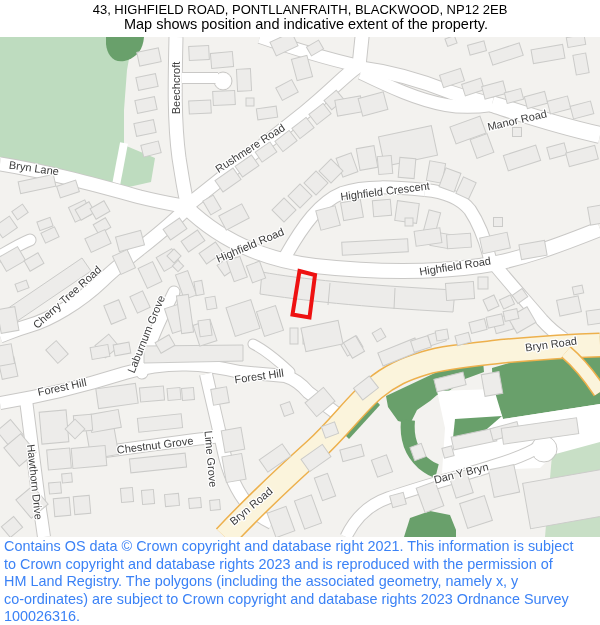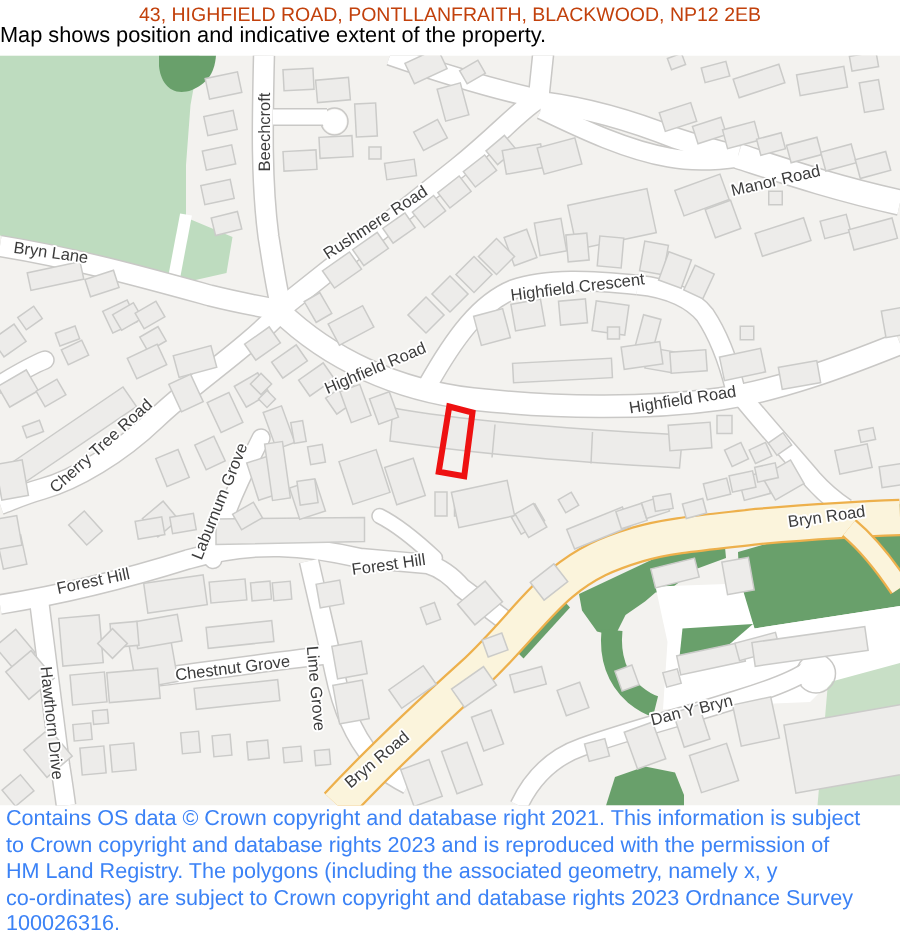--- a/index.html
+++ b/index.html
@@ -1,16 +1,16 @@
 <!DOCTYPE html>
 <html><head><meta charset="utf-8"><title>map</title><style>
 html,body{margin:0;padding:0;background:#fff;width:600px;height:625px;overflow:hidden}
 body{font-family:"Liberation Sans",sans-serif;}
-.t1{position:absolute;top:2px;left:0;width:600px;text-align:center;font-size:13px;color:#c2410c}
-.t2{position:absolute;top:16px;left:0;width:488px;text-align:left;font-size:14.5px;color:#000}
+.t1{position:absolute;top:2px;left:0;width:600px;text-align:center;font-size:13px;color:#000000}
+.t2{position:absolute;top:16px;left:0;width:488px;text-align:right;font-size:14.5px;color:#000}
 .ft{position:absolute;top:538px;left:4px;width:596px;font-size:14.4px;line-height:17.5px;color:#3b82f6}
 </style></head><body>
 
 <div class="t1">43, HIGHFIELD ROAD, PONTLLANFRAITH, BLACKWOOD, NP12 2EB</div>
 
 <div class="t2">Map shows position and indicative extent of the property.</div>
 
 <svg width="600" height="500" viewBox="0 37 600 500" style="position:absolute;top:37px;left:0" xmlns="http://www.w3.org/2000/svg">
 <rect x="0" y="37" width="600" height="500" fill="#f3f2ef"></rect>
 <path d="M0,37 L133,37 L127,70 L124,110 L124,145 L155,158 L151,182 L120,189 L60,172 L0,157 Z" fill="#bedcbf"></path>

